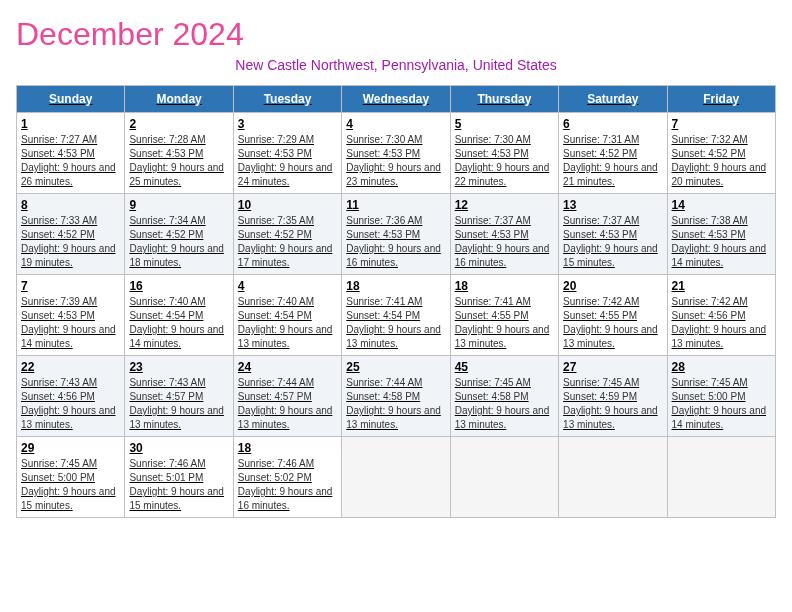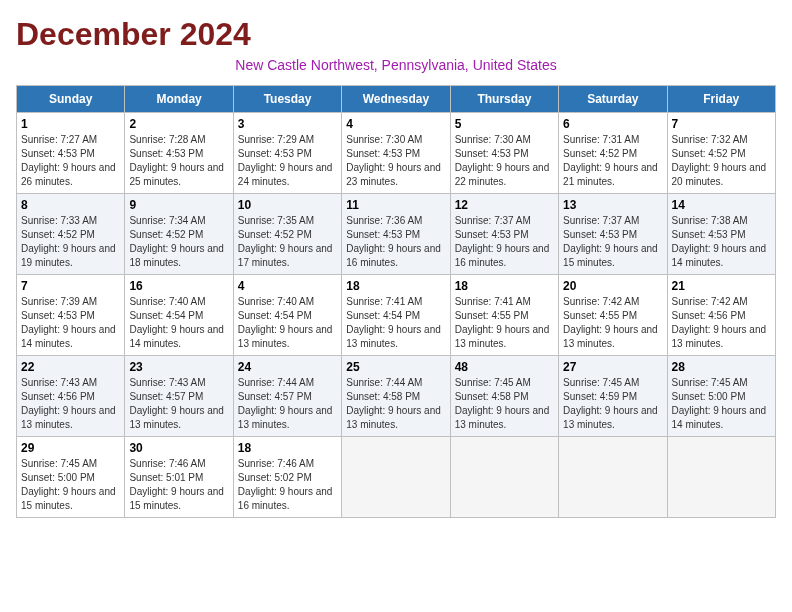--- a/index.html
+++ b/index.html
@@ -29,35 +29,36 @@
     }
     .logo-text span {
       color: #1a6eb5;
     }
     .logo-bird {
       width: 28px;
       height: 28px;
     }
     .month-title {
       font-size: 32px;
-      font-weight: bold;
-      color: #7f1d1d;
+      font-weight: normal;
+      color: #ec4899;
       text-align: right;
     }
     .location-title {
       text-align: center;
       font-size: 14px;
       color: #a21caf;
       margin-bottom: 12px;
       font-weight: normal;
     }
     .calendar {
       width: 100%;
       border-collapse: collapse;
       font-size: 11px;
+      text-decoration: underline;
     }
     .calendar th {
       background-color: #2e75b6;
       color: #fff;
       text-align: center;
       padding: 6px 4px;
       font-size: 12px;
       font-weight: bold;
       border: 1px solid #c0c0c0;
     }
@@ -212,21 +213,21 @@
         </td>
         <td>
           <span class="day-num">24</span>
           <div class="day-info">Sunrise: 7:44 AM<br>Sunset: 4:57 PM<br>Daylight: 9 hours and 13 minutes.</div>
         </td>
         <td>
           <span class="day-num">25</span>
           <div class="day-info">Sunrise: 7:44 AM<br>Sunset: 4:58 PM<br>Daylight: 9 hours and 13 minutes.</div>
         </td>
         <td>
-          <span class="day-num">48</span>
+          <span class="day-num">45</span>
           <div class="day-info">Sunrise: 7:45 AM<br>Sunset: 4:58 PM<br>Daylight: 9 hours and 13 minutes.</div>
         </td>
         <td>
           <span class="day-num">27</span>
           <div class="day-info">Sunrise: 7:45 AM<br>Sunset: 4:59 PM<br>Daylight: 9 hours and 13 minutes.</div>
         </td>
         <td>
           <span class="day-num">28</span>
           <div class="day-info">Sunrise: 7:45 AM<br>Sunset: 5:00 PM<br>Daylight: 9 hours and 14 minutes.</div>
         </td>

